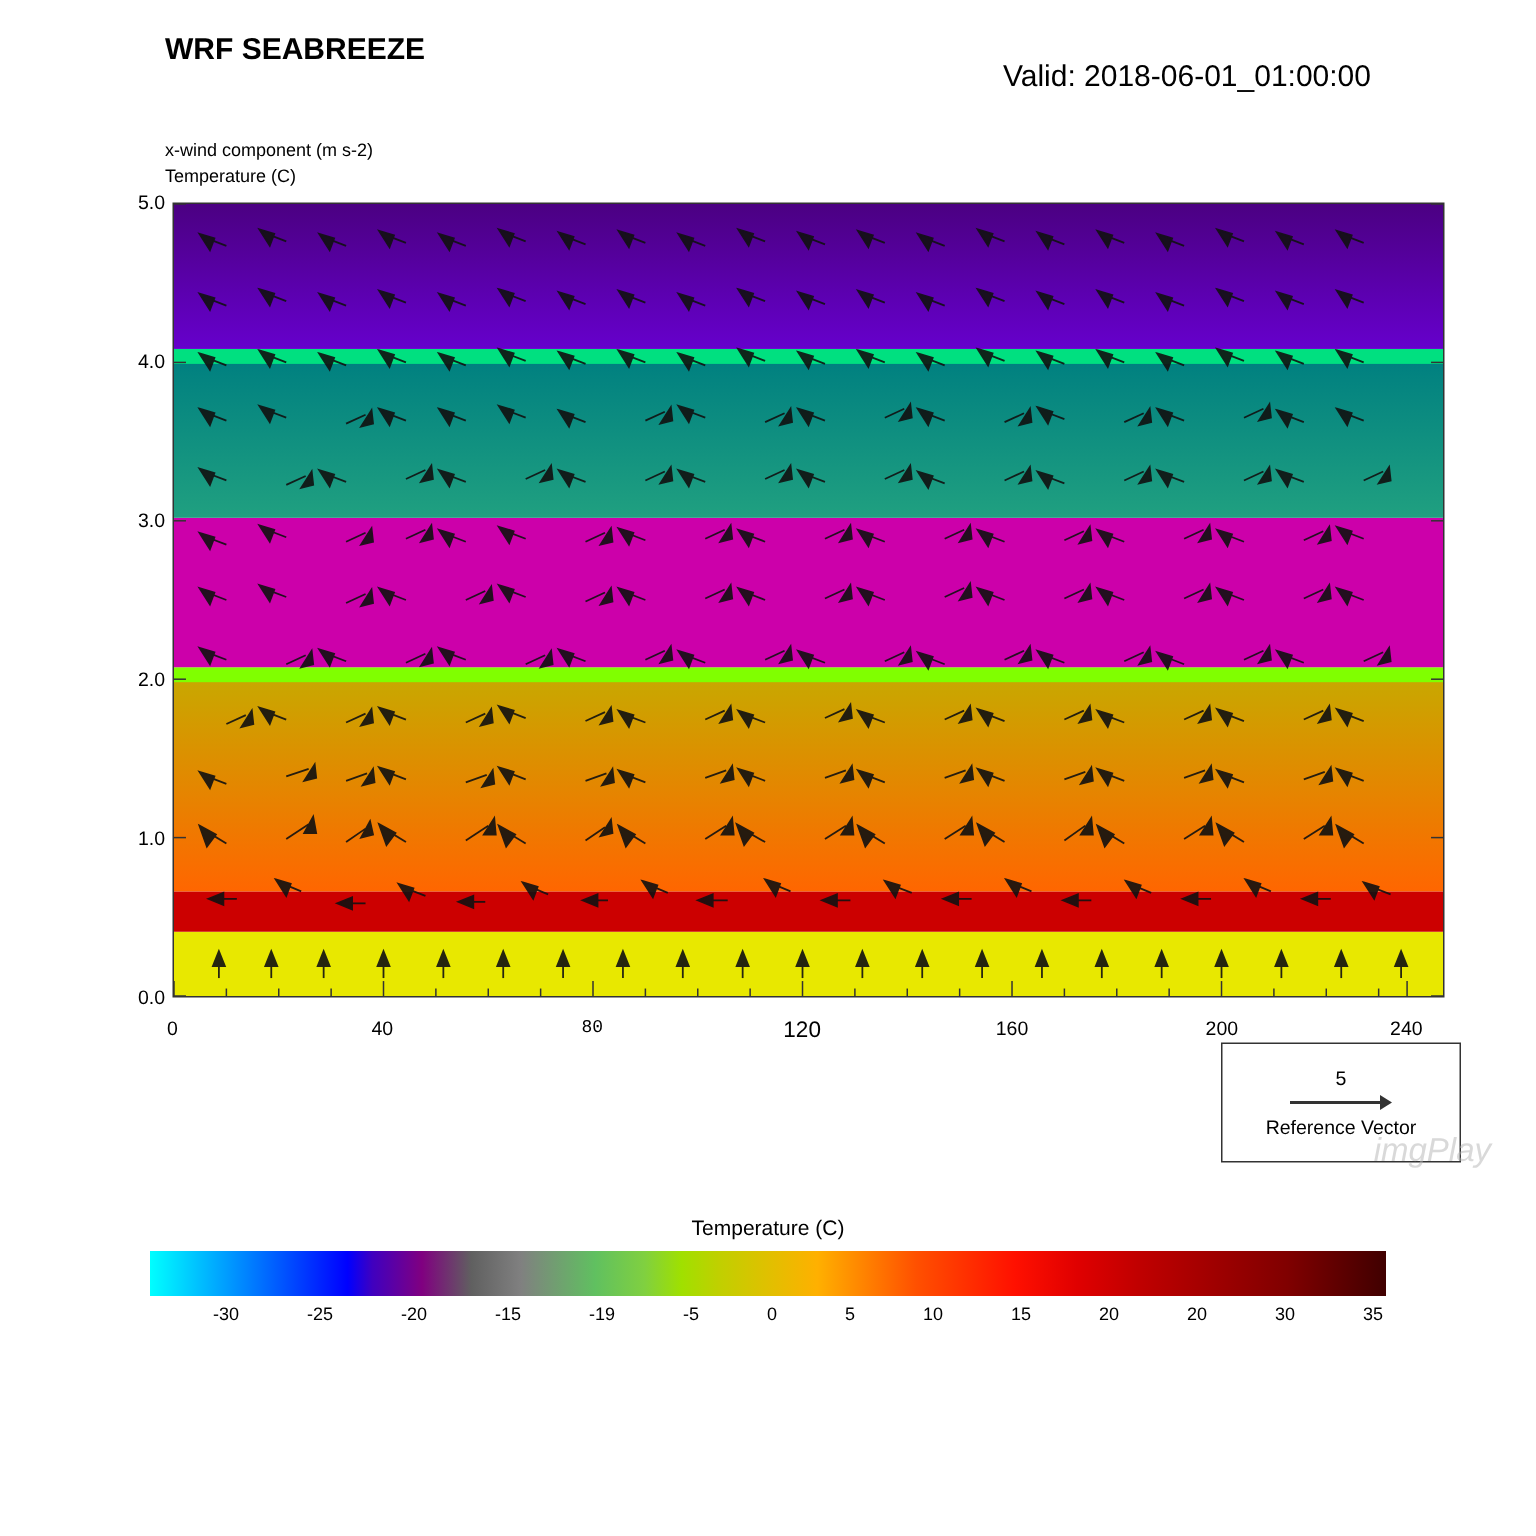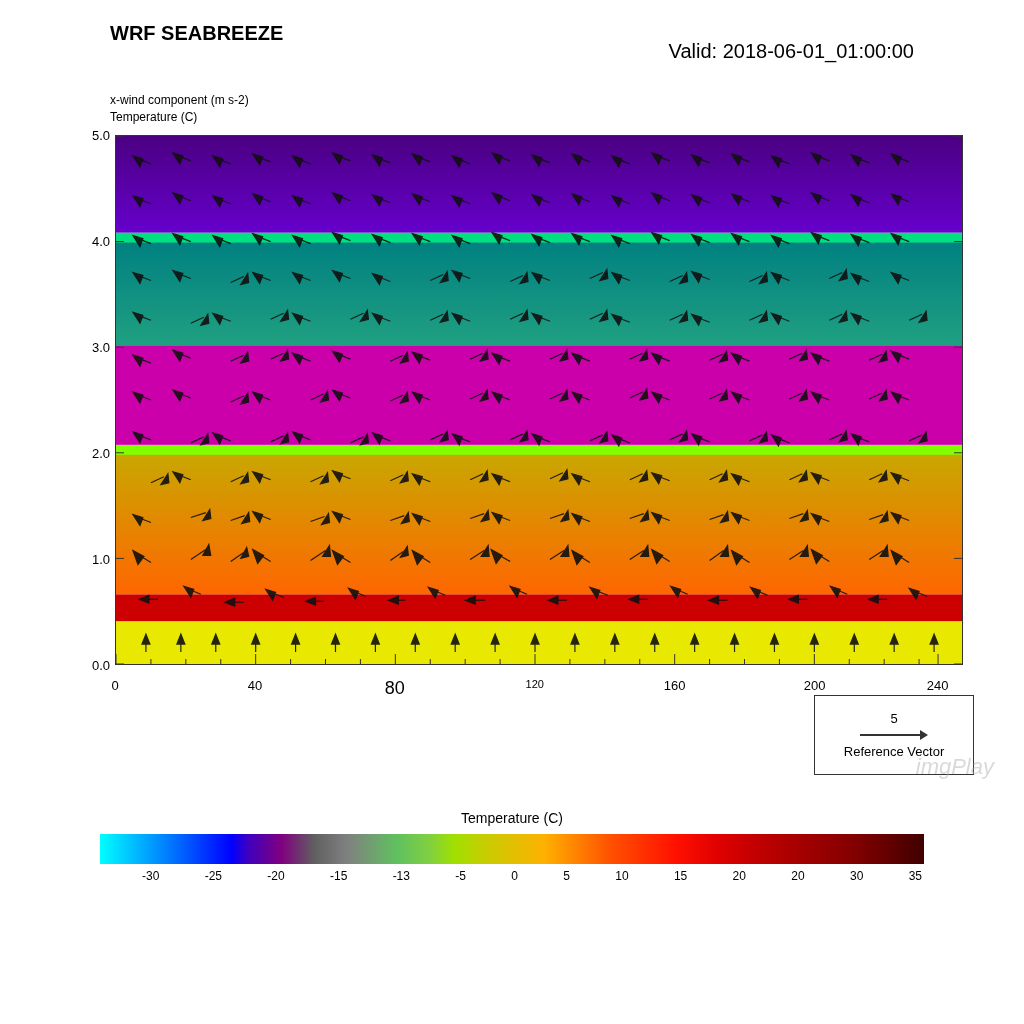--- a/index.html
+++ b/index.html
@@ -868,22 +868,22 @@
             <polygon points="777,18 787,21 784,29" fill="#111"></polygon>
         </g>
       </svg>
 
     </div>
   </div>
 
   <div style="position:absolute;top:668px;left:115px;width:848px;">
     <span class="x-tick-label" style="position:absolute;left:0%;font-size:13px;font-family:Arial;">0</span>
     <span class="x-tick-label" style="position:absolute;left:16.5%;font-size:13px;font-family:Arial;">40</span>
-    <span class="x-tick-label" style="position:absolute;left:33%;font-size:18px;font-family:Liberation Sans, sans-serif;">80</span>
-    <span class="x-tick-label" style="position:absolute;left:49.5%;font-size:11px;font-family:Arial;">120</span>
+    <span class="x-tick-label" style="position:absolute;left:33%;font-size:12px;font-family:Liberation Mono, monospace;">80</span>
+    <span class="x-tick-label" style="position:absolute;left:49.5%;font-size:15px;font-family:Arial;">120</span>
     <span class="x-tick-label" style="position:absolute;left:66%;font-size:13px;font-family:Arial;">160</span>
     <span class="x-tick-label" style="position:absolute;left:82.5%;font-size:13px;font-family:Arial;">200</span>
     <span class="x-tick-label" style="position:absolute;left:97%;font-size:13px;font-family:Liberation Sans, sans-serif;">240</span>
   </div>
 
   <div class="ref-vector-box">
     <div class="ref-vector-label-top">5</div>
     <div class="ref-vector-arrow">
       <div class="ref-vector-line"></div>
       <div class="ref-vector-arrowhead"></div>
@@ -892,21 +892,21 @@
   </div>
 
   <div class="colorbar-section">
     <div class="colorbar-title">Temperature  (C)</div>
     <div class="colorbar-gradient"></div>
     <div class="colorbar-ticks">
       <span class="colorbar-tick">-30</span>
       <span class="colorbar-tick">-25</span>
       <span class="colorbar-tick">-20</span>
       <span class="colorbar-tick">-15</span>
-      <span class="colorbar-tick">-13</span>
+      <span class="colorbar-tick">-19</span>
       <span class="colorbar-tick">-5</span>
       <span class="colorbar-tick">0</span>
       <span class="colorbar-tick">5</span>
       <span class="colorbar-tick">10</span>
       <span class="colorbar-tick">15</span>
       <span class="colorbar-tick">20</span>
       <span class="colorbar-tick">20</span>
       <span class="colorbar-tick">30</span>
       <span class="colorbar-tick">35</span>
     </div>

